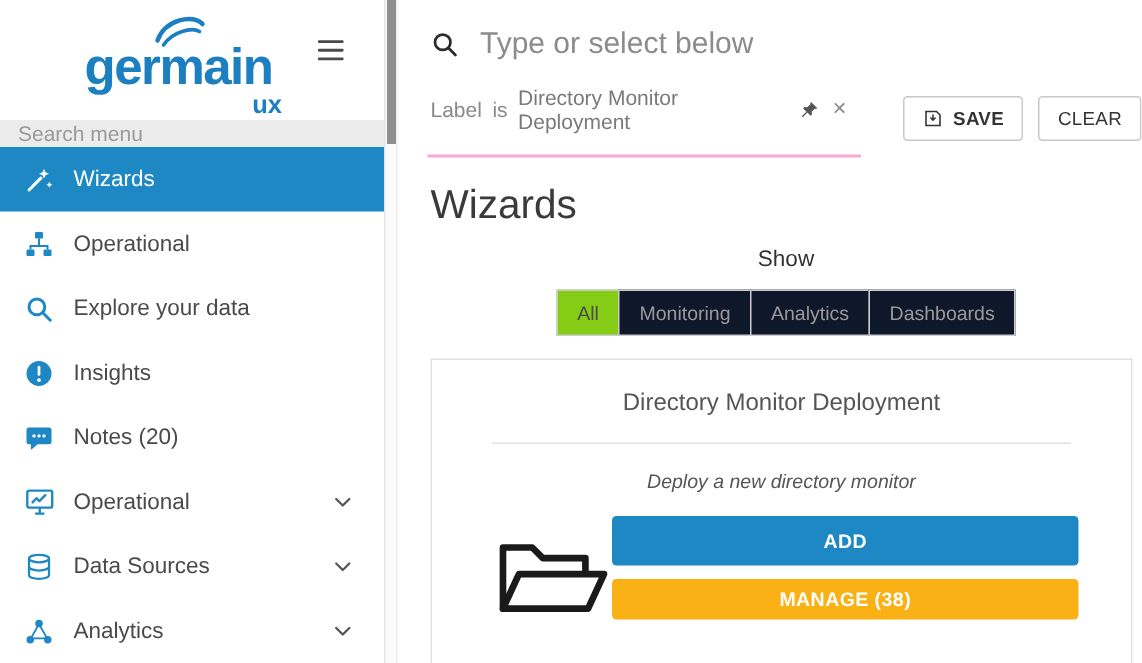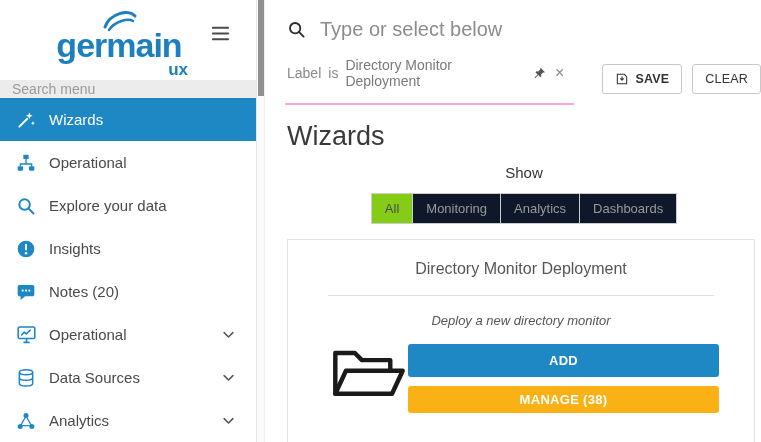--- a/index.html
+++ b/index.html
@@ -57,21 +57,21 @@
   .tabs { display:flex; }
   .tab { border:1px solid #ccc; margin-left:-1px; padding:7px 13px; font-size:13px; color:#9a9a9a;
     background:#0f172a; cursor:pointer; }
   .tab:first-child { margin-left:0; }
   .tab.active { background:#84cc16; color:#4a4a4a; }
 
   .card { margin:15px 6px 0 10px; border:1px solid #e2e2e2; padding:20px 0 30px 0; background:#fff; }
   .card-title { text-align:center; font-size:16px; color:#555; }
   .card-divider { height:1px; background:#e0e0e0; margin:17px 40px; }
   .card-desc { text-align:center; font-size:13px; color:#555; margin-bottom:16px;font-style:italic; }
-  .card-row { display:flex; align-items:flex-start; padding:0 35px 0 42px; }
+  .card-row { display:flex; align-items:flex-end; padding:0 35px 0 42px; }
   .btn-col { flex:1; display:flex; flex-direction:column; gap:9px; }
   .btn-add { background:#1e88c5; color:#fff; font-weight:bold; font-size:13px; text-align:center;
     padding:9px 0; border-radius:3px; border:none; cursor:pointer; letter-spacing:.3px;
     font-family:"Liberation Sans", sans-serif; }
   .btn-manage { background:#f9b115; color:#fff; font-weight:bold; font-size:13px; text-align:center;
     padding:6px 0; border-radius:3px; border:none; cursor:pointer; letter-spacing:.3px;
     font-family:"Liberation Sans", sans-serif; }
 </style>
 </head>
 <body>

